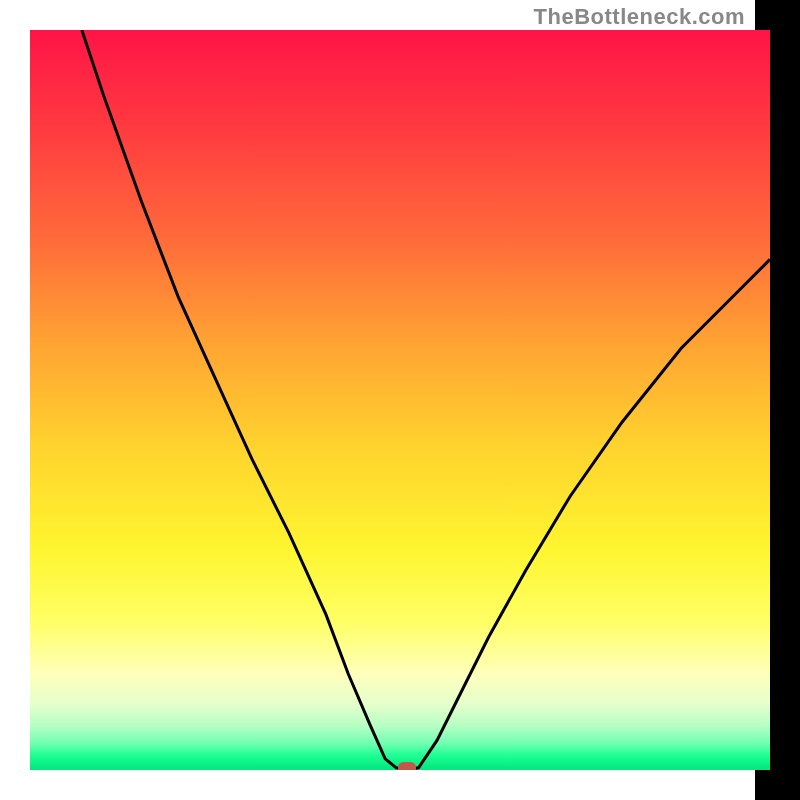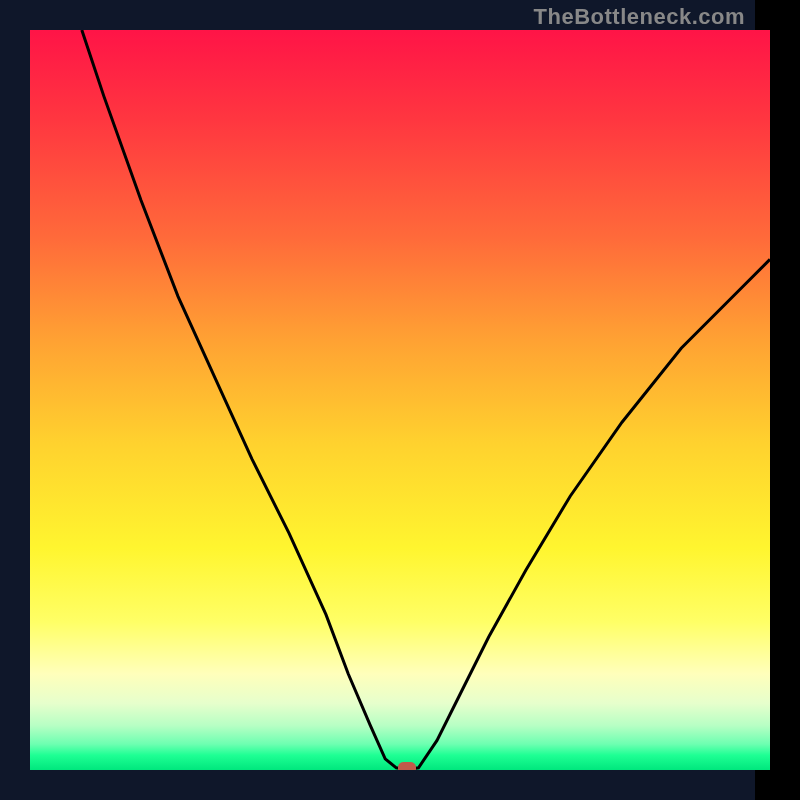--- a/index.html
+++ b/index.html
@@ -8,21 +8,21 @@
     width: 800px;
     height: 800px;
     overflow: hidden;
     background: #000;
     font-family: Arial, Helvetica, sans-serif;
   }
   .frame {
     position: relative;
     width: 755px;
     height: 800px;
-    background: #0f172a;
+    background: #ffffff;
     text-align: center;
   }
   .watermark {
     position: absolute;
     top: 4px;
     right: 10px;
     color: #888;
     font-size: 22px;
     font-weight: 600;
     letter-spacing: 0.5px;

